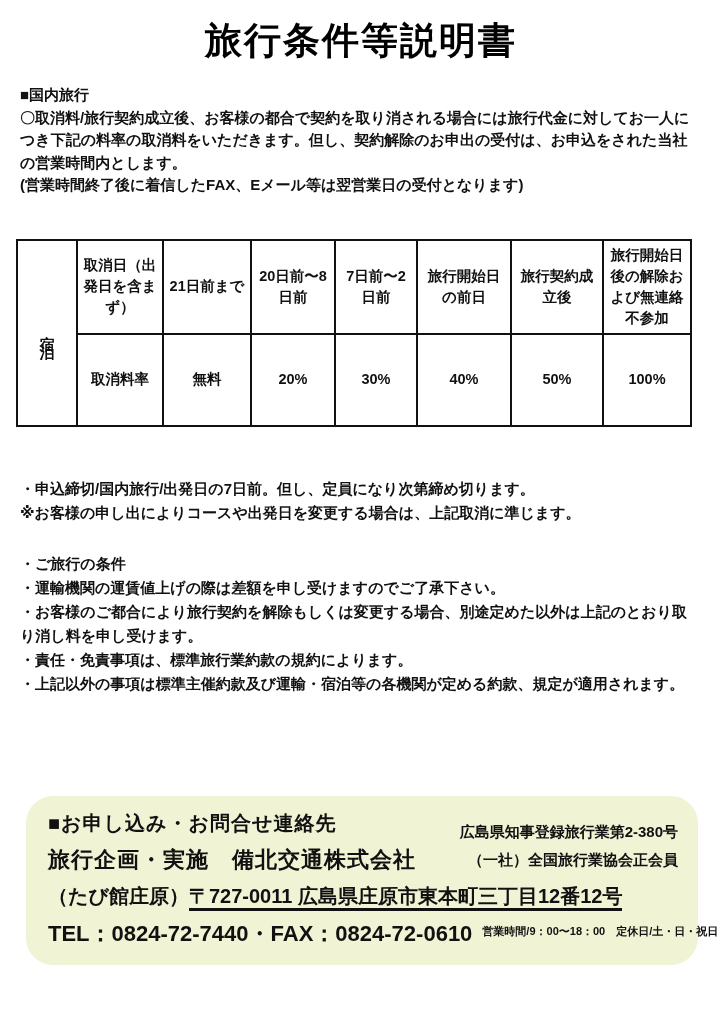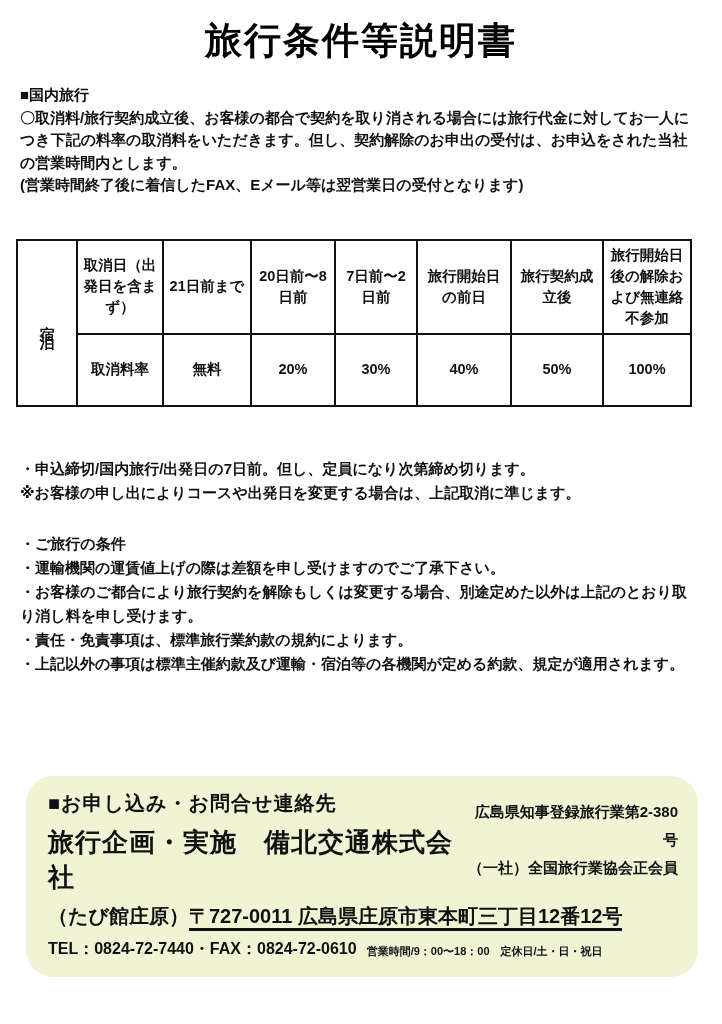--- a/index.html
+++ b/index.html
@@ -37,21 +37,21 @@
     text-align: center;
     vertical-align: middle;
     font-size: 14.5px;
     font-weight: bold;
     line-height: 1.45;
     padding: 4px 5px;
     word-break: break-all;
     background: #ffffff;
   }
   .row-head { height: 78px; }
-  .row-val  { height: 72px; }
+  .row-val  { height: 92px; }
   .vert {
     writing-mode: vertical-rl;
     text-orientation: upright;
     letter-spacing: 10px;
     margin: 0 auto;
     font-size: 15px;
   }
   .notes {
     margin: 50px 20px 0 20px;
     font-size: 15px;
@@ -65,35 +65,35 @@
   .contact-box {
     margin: 100px 0 0 26px;
     width: 672px;
     min-height: 158px;
     padding: 14px 16px 16px 22px;
     background: #f1f3d5;
     border-radius: 27px;
   }
   .f-top { display: flex; justify-content: space-between; }
   .f-heading { font-size: 20px; letter-spacing: 1px; }
-  .f-company { font-size: 26px; margin-top: 8px; letter-spacing: 1px; }
+  .f-company { font-size: 22px; margin-top: 8px; letter-spacing: 1px; }
   .f-right {
     font-size: 15px;
     text-align: right;
     line-height: 1.85;
     padding-top: 8px;
     padding-right: 4px;
   }
   .f-address { font-size: 20px; margin-top: 8px; white-space: nowrap; }
   .f-address .addr-underline {
     border-bottom: 3px solid #111111;
     padding-bottom: 1px;
   }
   .f-bottom { display: flex; align-items: flex-start; margin-top: 9px; }
-  .f-tel { font-size: 16px; white-space: nowrap; }
+  .f-tel { font-size: 22px; white-space: nowrap; }
   .f-small {
     font-size: 11px;
     line-height: 1.75;
     margin-left: 10px;
     padding-top: 3px;
     white-space: nowrap;
   }
 </style>
 </head>
 <body>

